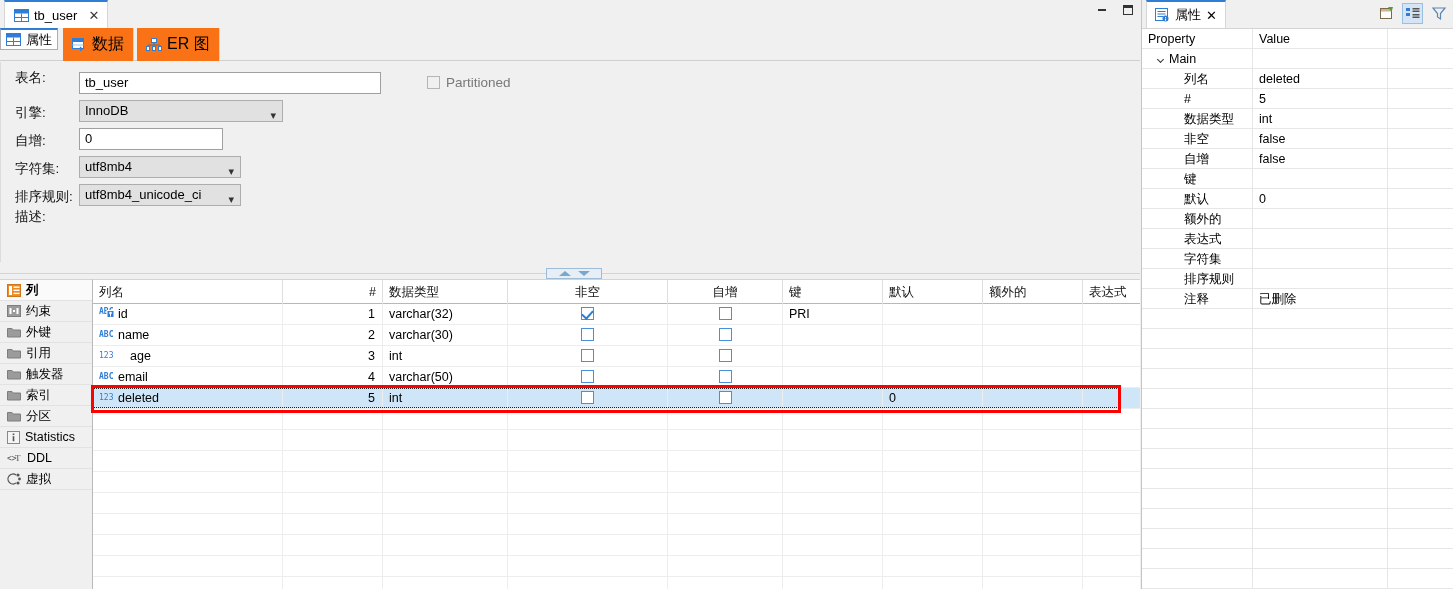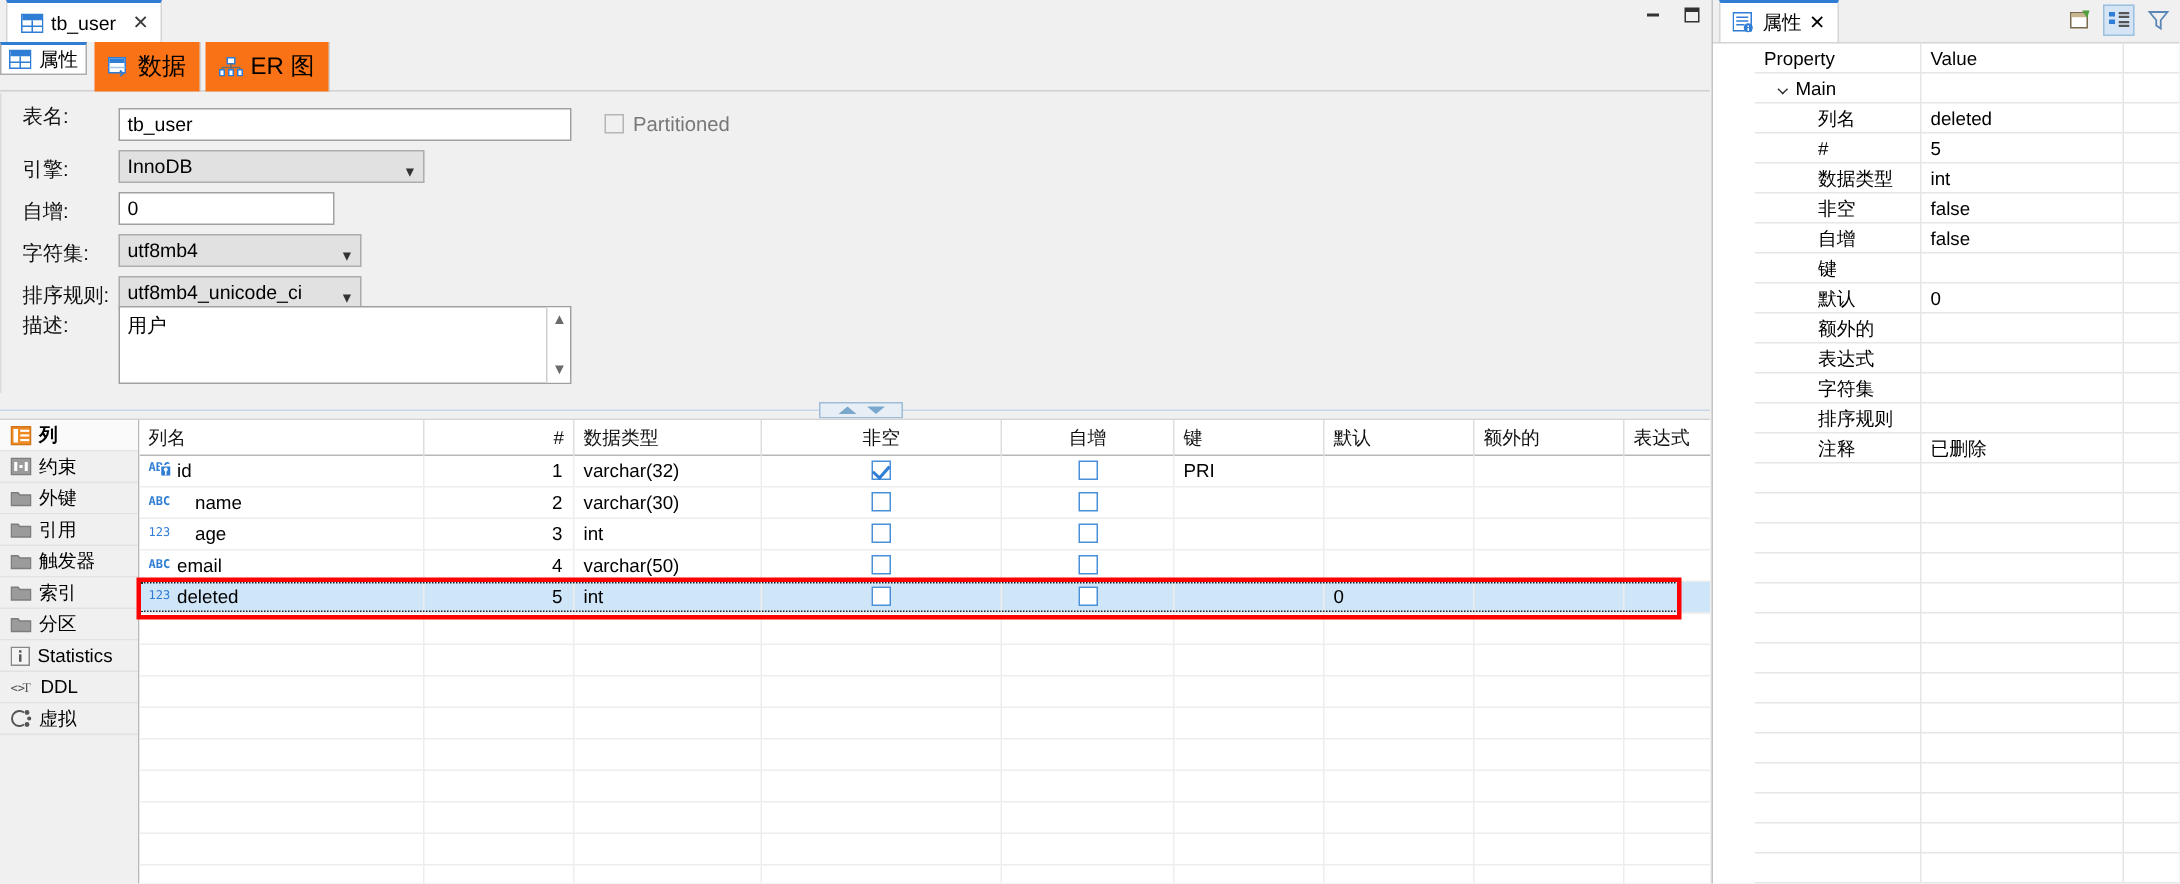--- a/index.html
+++ b/index.html
@@ -76,21 +76,21 @@
     height:22px; font-size:13px; padding:0 5px; line-height:20px; color:#000;
   }
   .sel .arw{ position:absolute; right:6px; top:4px; color:#333; font-size:11px;}
   .ta{
     position:absolute; background:#fff; border:1px solid #a0a0a0;
     font-size:13px; padding:3px 5px; color:#000;
   }
   .ta .sb{ position:absolute; right:0; top:0; width:16px; height:100%;
            background:#fff; border-left:1px solid #cfcfcf; }
   .ta .sb i{ position:absolute; left:3px; color:#6b6b6b; font-style:normal; font-size:10px;}
-  .chk-part{ position:absolute; display:flex; align-items:center; gap:6px; font-size:13.5px; color:#787878;}
+  .chk-part{ position:absolute; display:flex; align-items:center; gap:6px; font-size:13.5px; color:#787878;margin-left:24px;}
   .cbox{ width:13px;height:13px;border:1px solid #b5b5b5; background:#f0f0f0; display:inline-block;}
 
   
   .splitter{
     position:absolute; left:0; top:268px; width:1140px; height:11px;
     background:#f0f0f0;
   }
   .splitter .line{ position:absolute; top:5px; left:0; width:1140px; height:1px; background:#c8d7e8;}
   .splitter .grip{
     position:absolute; left:546px; top:0px; width:56px; height:11px;
@@ -167,21 +167,21 @@
     display:flex; align-items:center; gap:5px; padding:0 8px;
     background:#fff; border-top:2px solid #2f7dd4;
     border-left:1px solid #d6d6d6; border-right:1px solid #d6d6d6;
     font-size:13px;
   }
   .ptools{ position:absolute; right:4px; top:3px; display:flex; gap:5px; align-items:center;}
   .ptools .tb{ width:21px;height:21px; display:flex;align-items:center;justify-content:center;}
   .ptools .tb.on{ background:#d6e5f5; border:1px solid #9bbfdf;}
   .ptable{ position:absolute; left:0; top:28px; right:0; bottom:0; background:#fff;
            border-top:1px solid #d4d4d4; }
-  .prow{ position:relative; height:20px; border-bottom:1px solid #e6e6e6;margin-left:28px; }
+  .prow{ position:relative; height:20px; border-bottom:1px solid #e6e6e6; }
   .pcell-k{
     position:absolute; left:0; top:0; width:111px; height:20px; line-height:20px;
     font-size:12.5px; border-right:1px solid #e6e6e6; overflow:hidden; white-space:nowrap;
   }
   .pcell-v{
     position:absolute; left:111px; top:0; width:135px; height:20px; line-height:20px;
     font-size:12.5px; padding-left:6px; border-right:1px solid #e6e6e6;
     overflow:hidden; white-space:nowrap;
   }
   .pcell-e{ position:absolute; left:246px; top:0; right:0; height:20px; }
@@ -347,27 +347,20 @@
       <span class="arw">▾</span>
     </div>
 
     <span class="flabel" style="top:126px">排序规则:</span>
     <div class="sel" style="left:78px; top:122px; width:162px;">
       <span>utf8mb4_unicode_ci</span>
       <span class="arw">▾</span>
     </div>
 
     <span class="flabel" style="top:146px">描述:</span>
-    <div class="ta" style="left:78px; top:142px; width:302px; height:52px;">
-      <span>用户</span>
-      <span class="sb">
-        <i style="top:3px">▲</i>
-        <i style="bottom:3px">▼</i>
-      </span>
-    </div>
 
     <div class="chk-part" style="left:402px; top:13px;">
       <span class="cbox"></span>
       <span>Partitioned</span>
     </div>
   </div>
 
   <div class="splitter">
     <div class="line"></div>
     <div class="grip">
@@ -501,21 +494,21 @@
           <div class="gc" style="left: 690px; width: 100px;">PRI</div>
           <div class="gc" style="left: 790px; width: 100px;"></div>
           <div class="gc" style="left: 890px; width: 100px;"></div>
           <div class="gc" style="left: 990px; width: 100px;"></div>
         </div>
         <div class="grow">
           <div class="gc" style="left: 0px; width: 190px;"><span class="ic">
               <svg width="17" height="11" viewBox="0 0 17 11">
                 <text x="0" y="8.5" font-size="8" font-weight="bold" fill="#2f7dd4" font-family="monospace">ABC</text>
               </svg>
-            </span><span style="margin-left: 14px; text-align: center;">name</span></div>
+            </span><span style="margin-left: 2px; text-align: center;">name</span></div>
           <div class="gc num" style="left: 190px; width: 100px;">2</div>
           <div class="gc" style="left: 290px; width: 125px;">varchar(30)</div>
           <div class="gc ctr" style="left: 415px; width: 160px;"><span class="gcb"></span></div>
           <div class="gc ctr" style="left: 575px; width: 115px;"><span class="gcb"></span></div>
           <div class="gc" style="left: 690px; width: 100px;"></div>
           <div class="gc" style="left: 790px; width: 100px;"></div>
           <div class="gc" style="left: 890px; width: 100px;"></div>
           <div class="gc" style="left: 990px; width: 100px;"></div>
         </div>
         <div class="grow">

